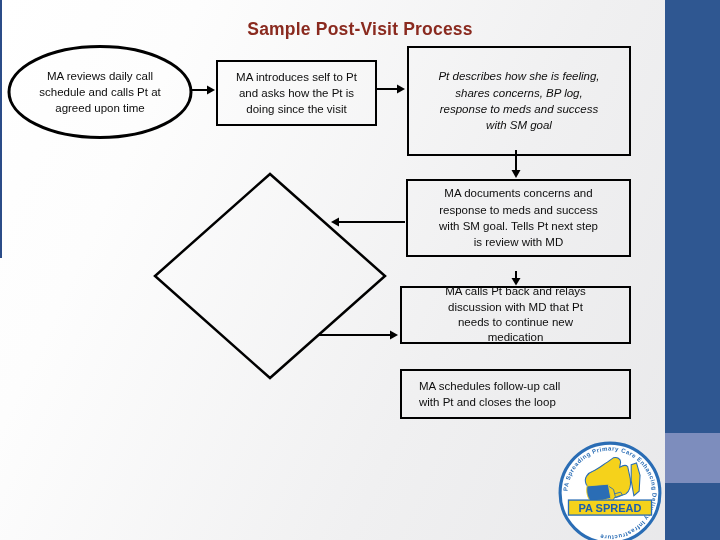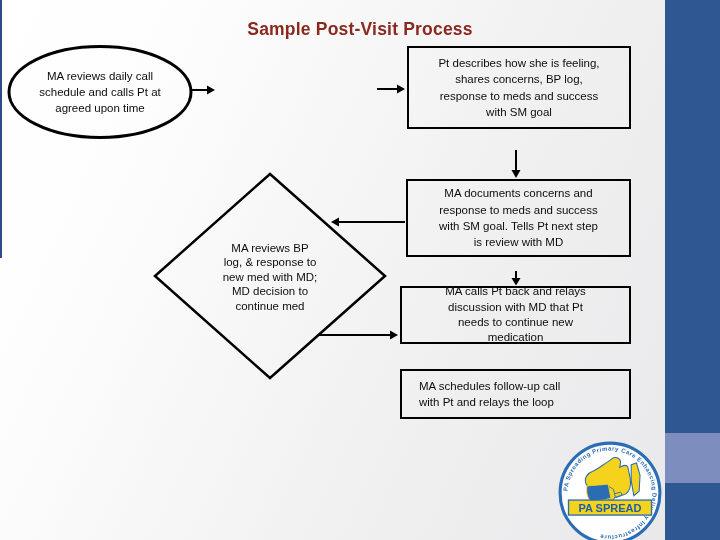--- a/index.html
+++ b/index.html
@@ -77,44 +77,42 @@
     <g>
       <line x1="516" y1="271" x2="516" y2="279" stroke="#000" stroke-width="2"></line>
       <polygon points="511.5,278 516,285.5 520.5,278" fill="#000"></polygon>
     </g>
   </svg>
 
   <div class="abs shape-text" style="left:9px;top:46px;width:182px;height:92px;">MA reviews daily call
 schedule and calls Pt at
 agreed upon time</div>
 
+  <div class="abs shape-text rect-box" style="left:216px;top:60px;width:161px;height:66px;">MA introduces self to Pt
+and asks how the Pt is
+doing since the visit</div>
 
-  <div class="abs shape-text rect-box" style="left:407px;top:46px;width:224px;height:83px;">Pt describes how she is feeling,
+  <div class="abs shape-text rect-box" style="left:407px;top:46px;width:224px;height:110px;font-style:italic;">Pt describes how she is feeling,
 shares concerns, BP log,
 response to meds and success
 with SM goal</div>
 
   <div class="abs shape-text rect-box" style="left:406px;top:179px;width:225px;height:78px;">MA documents concerns and
 response to meds and success
 with SM goal. Tells Pt next step
 is review with MD</div>
 
-  <div class="abs shape-text" style="left:170px;top:228px;width:200px;height:98px;line-height:1.26;">MA reviews BP
-log, &amp; response to
-new med with MD;
-MD decision to
-continue med</div>
 
   <div class="abs shape-text rect-box" style="left:400px;top:286px;width:231px;height:58px;line-height:1.34;">MA calls Pt back and relays
 discussion with MD that Pt
 needs to continue new
 medication</div>
 
   <div id="box-schedules" class="abs shape-text rect-box" style="left:400px;top:369px;width:231px;height:50px;">MA schedules follow-up call
-with Pt and relays the loop</div>
+with Pt and closes the loop</div>
 
   <div class="abs" style="left:557px;top:440px;width:106px;height:106px;">
     <svg width="106" height="106" viewBox="0 0 120 120">
       <circle cx="60" cy="60" r="56.5" fill="#ffffff" stroke="var(--logo_blue,#2A6DB5)" stroke-width="3.5"></circle>
       <defs>
         <path id="ringPath" d="M 12,60 a 48,48 0 1,1 96,0 a 48,48 0 1,1 -96,0"></path>
       </defs>
       <text font-size="6.8" font-weight="bold" letter-spacing="0.6" fill="var(--logo_blue,#2A6DB5)" font-family="Liberation Sans, sans-serif">
         <textPath href="#ringPath" startOffset="2">PA Spreading Primary Care Enhancing Delivery Infrastructure</textPath>
       </text>

